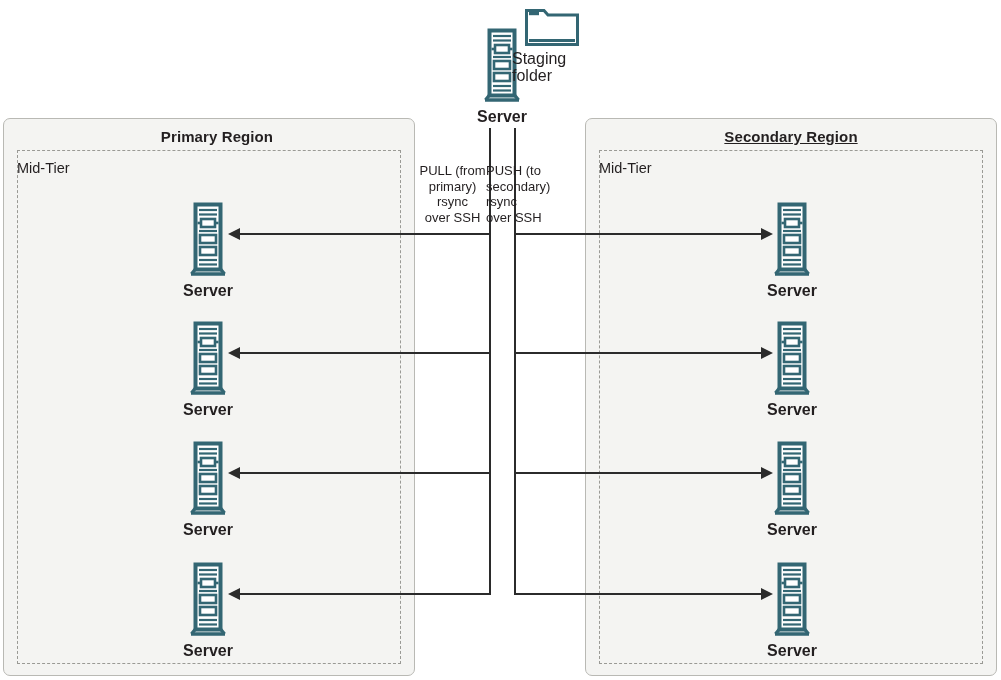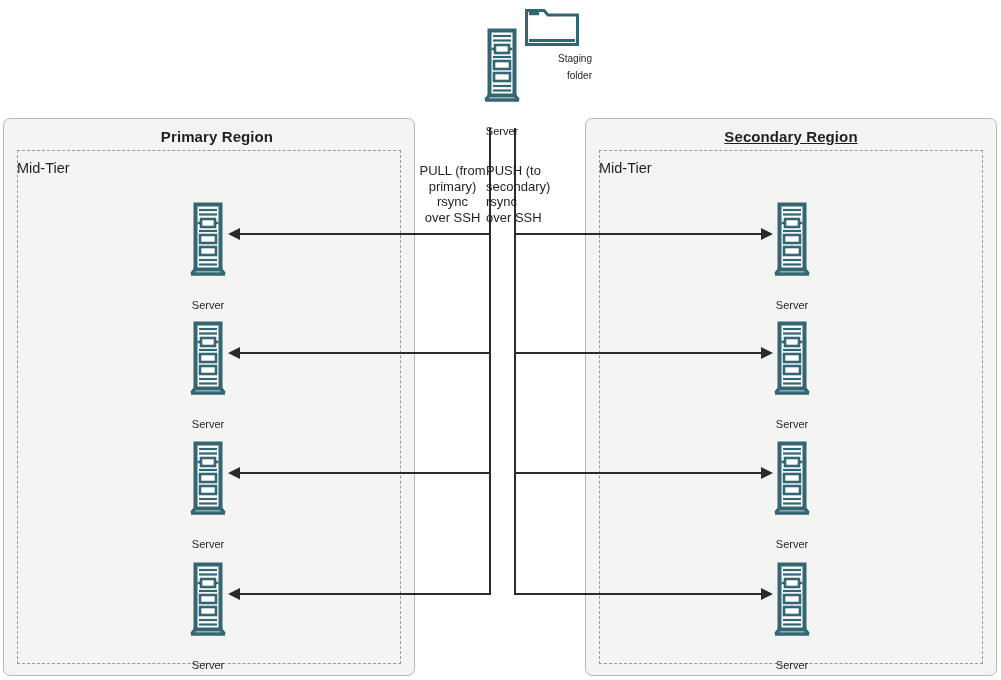--- a/index.html
+++ b/index.html
@@ -52,24 +52,25 @@
     color: #231f20;
   }
 
   
   .node {
     position: absolute;
     width: 96px;
     text-align: center;
   }
   .node-label {
-    font-size: 11px;
-    color: #231f20;
-    margin-top: 21px;
+    font-size: 16px;
+    color: #231f20;
+    margin-top: 4px;
     white-space: nowrap;
+    font-weight: bold;
   }
   .srv {
     display: block;
     margin: 0 auto;
   }
 
   
   .wire {
     position: absolute;
     background: #2b2b2b;
@@ -100,23 +101,23 @@
     line-height: 15.5px;
     color: #231f20;
     white-space: pre-line;
   }
   .caption-left  { text-align: center; }
   .caption-right { text-align: left; }
 
   
   .folder-label {
     position: absolute;
-    font-size: 10px;
+    font-size: 16px;
     line-height: 17px;
-    text-align: right;
+    text-align: left;
     color: #231f20;
   }
 </style>
 </head>
 <body>
 
 <div id="canvas">
 
   <div class="region-box" style="left:3px; top:118px; width:412px; height:558px;"></div>
   <div class="region-title" style="left:3px; width:428px; top:128px;">Primary Region</div>

